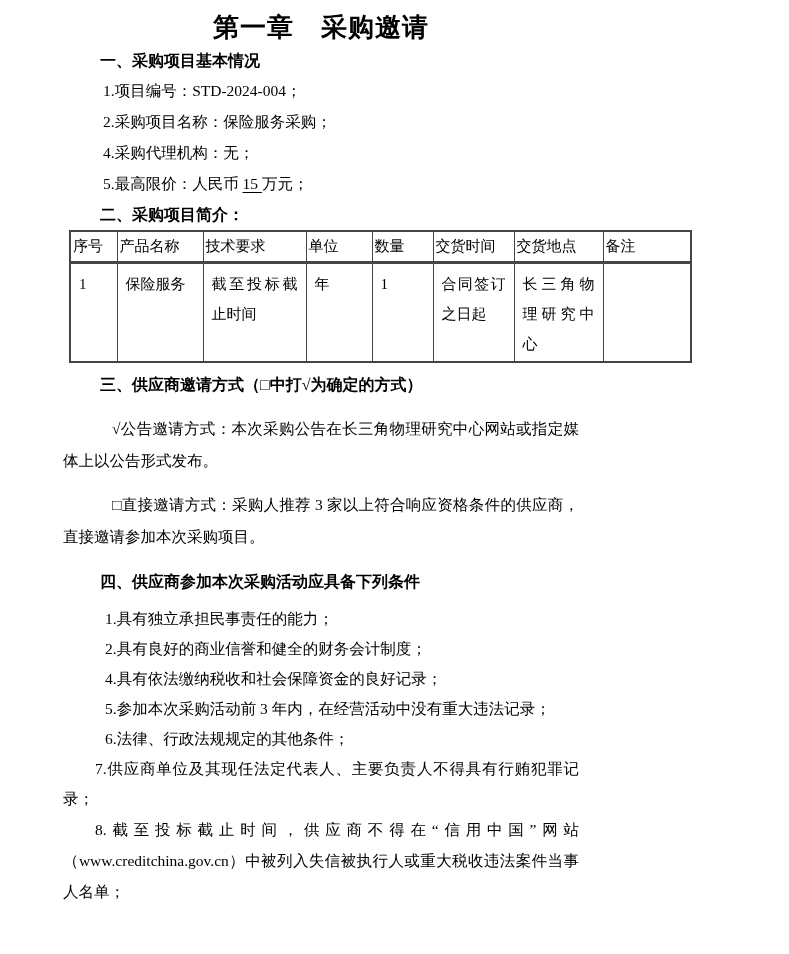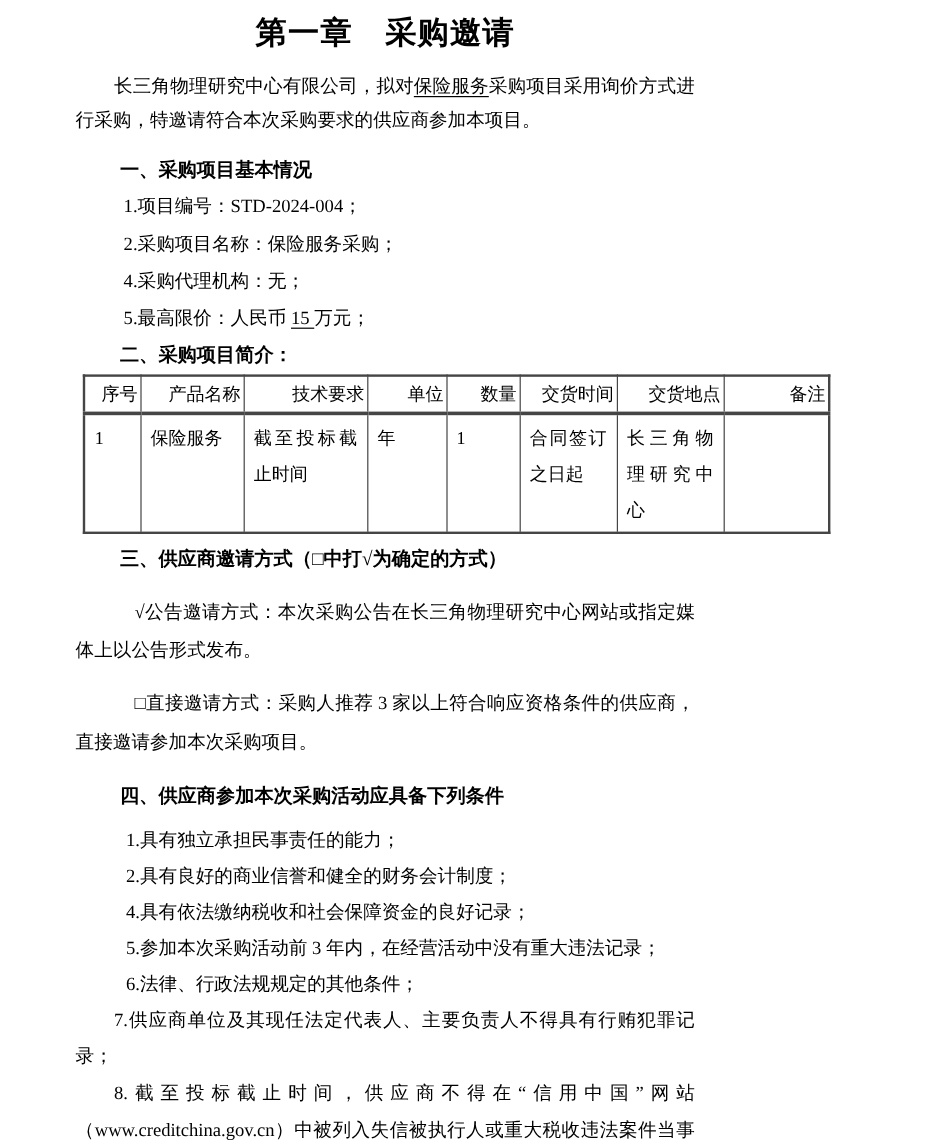--- a/index.html
+++ b/index.html
@@ -66,21 +66,21 @@
     font-size: 15px;
     border: 2px solid #454545;
   }
   table.products th, table.products td {
     border: 1px solid #454545;
     padding: 0 8px;
     overflow: hidden;
   }
   table.products thead th {
     font-weight: normal;
-    text-align: right;
+    text-align: left;
     height: 29px;
     border-bottom: 3px solid #454545;
     padding: 0 2px;
   }
   table.products tbody td {
     vertical-align: top;
     text-align: justify;
     line-height: 30px;
     height: 92px;
     padding-top: 5px;
@@ -104,21 +104,20 @@
     margin: 0;
   }
 </style>
 </head>
 <body>
 
 <div class="page">
 
   <h1 class="doc-title">第一章　采购邀请</h1>
 
-  <p class="intro"><span>长三角物理研究中心有限公司，拟对</span><span class="u">保险服务</span><span>采购项目采用询价方式进行采购，特邀请符合本次采购要求的供应商参加本项目。</span></p>
 
   <h2 class="sec-heading h1-heading">一、采购项目基本情况</h2>
 
   <div class="s1-list">
     <div class="s1-item">1.项目编号：STD-2024-004；</div>
     <div class="s1-item">2.采购项目名称：保险服务采购；</div>
     <div class="s1-item">4.采购代理机构：无；</div>
     <div class="s1-item"><span>5.最高限价：人民币 </span><span class="u">15 </span><span>万元；</span></div>
   </div>
 

